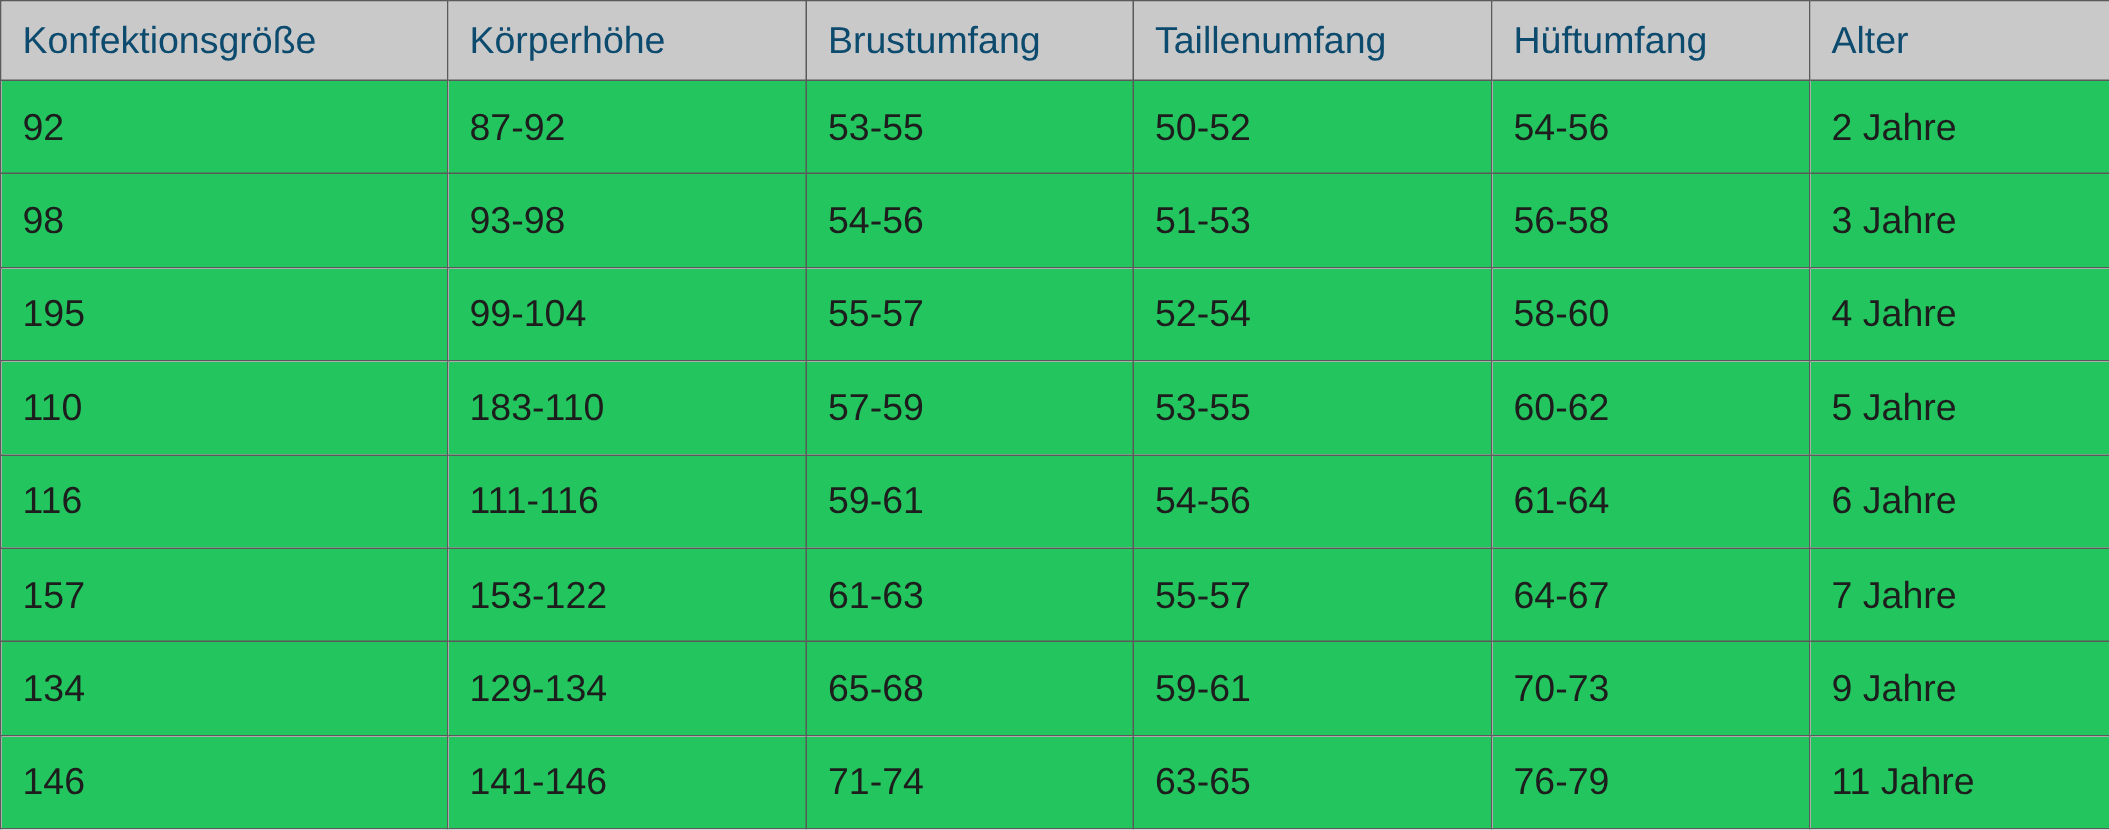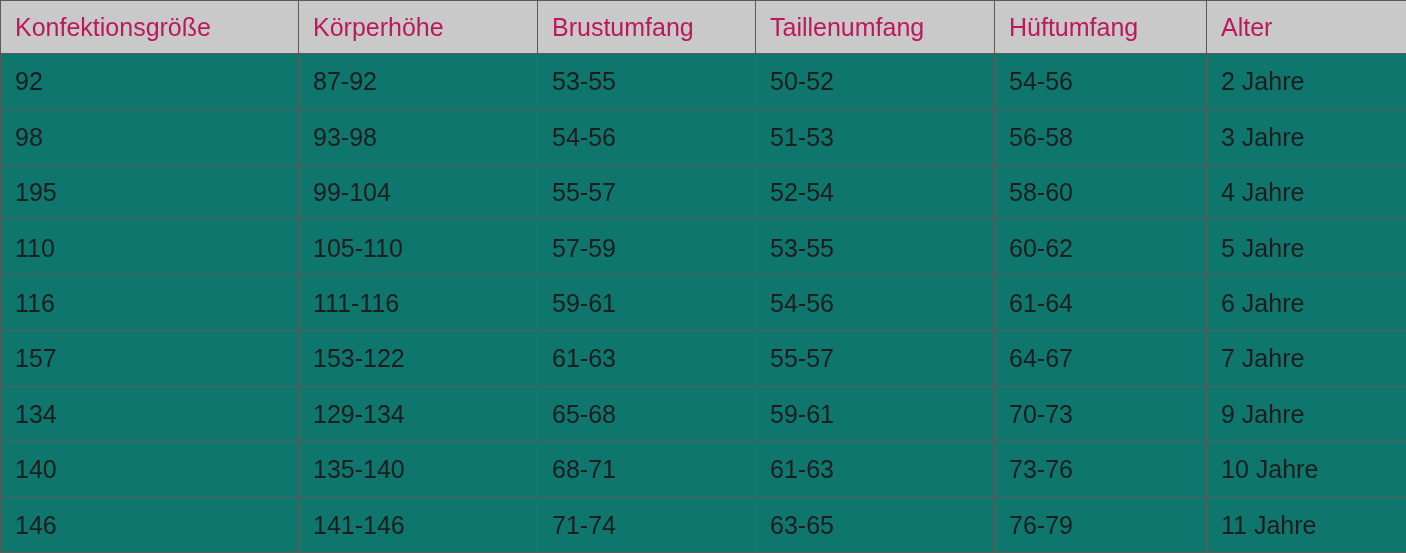--- a/index.html
+++ b/index.html
@@ -32,24 +32,24 @@
     text-align: left;
     font-weight: normal;
     font-size: 25px;
     line-height: 1.2;
     white-space: nowrap;
     overflow: hidden;
   }
   #size-table thead th {
     background: #c9c9c9;
     height: 52px;
-    color: #be185d;
+    color: #0c4a6e;
   }
   #size-table tbody td {
-    background: #0f766e;
+    background: #22c55e;
     height: 50px;
   }
 </style>
 </head>
 <body>
 
 <table id="size-table">
   <colgroup>
     <col class="c0">
       <col class="c1">
@@ -88,21 +88,21 @@
     <tr>
       <td>195</td>
       <td>99-104</td>
       <td>55-57</td>
       <td>52-54</td>
       <td>58-60</td>
       <td>4 Jahre</td>
     </tr>
     <tr>
       <td>110</td>
-      <td>105-110</td>
+      <td>183-110</td>
       <td>57-59</td>
       <td>53-55</td>
       <td>60-62</td>
       <td>5 Jahre</td>
     </tr>
     <tr>
       <td>116</td>
       <td>111-116</td>
       <td>59-61</td>
       <td>54-56</td>
@@ -119,28 +119,20 @@
     </tr>
     <tr>
       <td>134</td>
       <td>129-134</td>
       <td>65-68</td>
       <td>59-61</td>
       <td>70-73</td>
       <td>9 Jahre</td>
     </tr>
     <tr>
-      <td>140</td>
-      <td>135-140</td>
-      <td>68-71</td>
-      <td>61-63</td>
-      <td>73-76</td>
-      <td>10 Jahre</td>
-    </tr>
-    <tr>
       <td>146</td>
       <td>141-146</td>
       <td>71-74</td>
       <td>63-65</td>
       <td>76-79</td>
       <td>11 Jahre</td>
     </tr>
   </tbody>
 </table>
 

